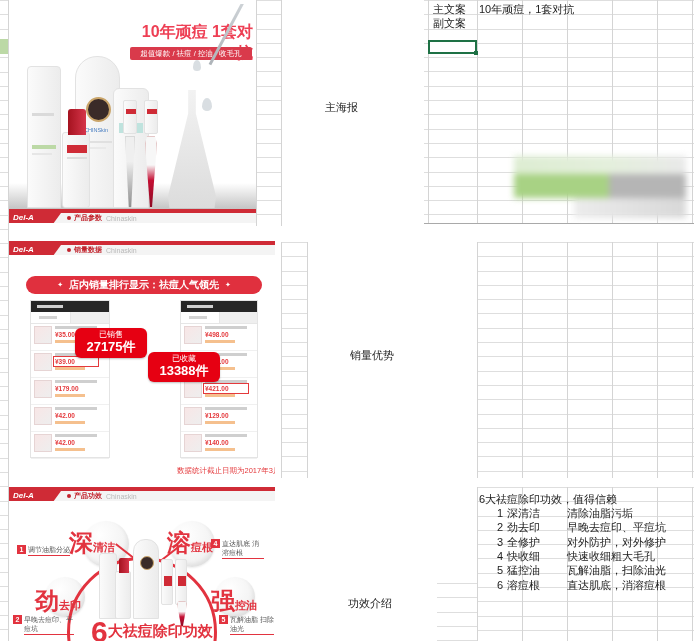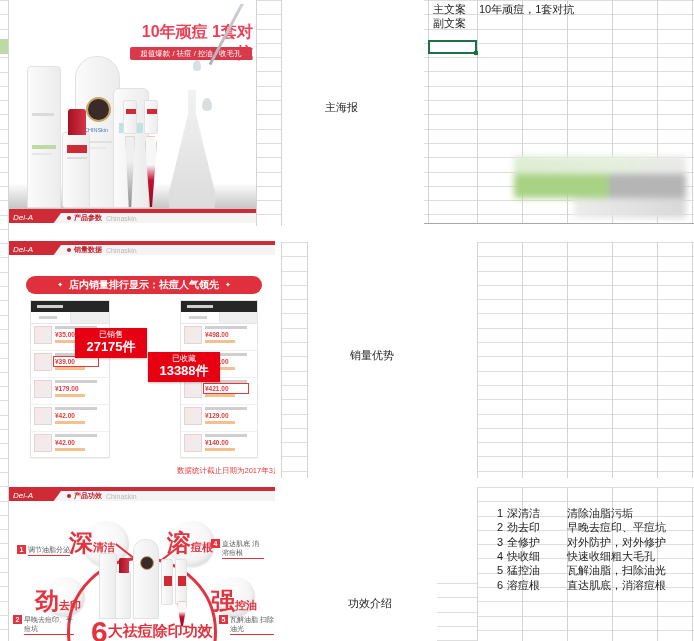--- a/index.html
+++ b/index.html
@@ -20,21 +20,21 @@
   
   .blob{position:absolute;left:514px;top:156px;width:172px;height:66px;filter:blur(3px);}
   .blob .b1{height:18px;background:linear-gradient(to right,#ddedd2,#e4efdc 55%,#e9e9e9);}
   .blob .b2{height:24px;background:linear-gradient(to right,#a8d284 0 55%,#b5b5b5 55%);}
   .blob .b3{height:20px;margin-left:60px;background:linear-gradient(to right,#ececec,#d8d8d8);}
   
   .poster{position:absolute;background:#fff;overflow:hidden;}
   .pbar{position:absolute;left:0;right:0;height:14px;}
   .pbar .topline{height:4px;background:#cf2b36;}
   .pbar .strip{display:flex;height:10px;align-items:center;background:#f4f4f4;}
-  .pbar .logo{width:52px;height:10px;background:#cf2b36;color:#fff;font-style:italic;font-weight:normal;
+  .pbar .logo{width:52px;height:10px;background:#cf2b36;color:#fff;font-style:italic;font-weight:bold;
               font-size:8px;line-height:10px;padding-left:4px;box-sizing:border-box;
               clip-path:polygon(0 0,100% 0,86% 100%,0 100%);}
   .pbar .dot{width:4px;height:4px;border-radius:50%;background:#c2242e;margin:0 3px 0 6px;}
   .pbar .sec{color:#c2242e;font-size:7px;font-weight:bold;}
   .pbar .brand{color:#b9b9b9;font-size:7px;margin-left:4px;}
   
   .headline{position:absolute;left:120px;top:18px;width:124px;text-align:right;color:#ee3f54;
             font-size:16px;font-weight:bold;letter-spacing:0;}
   .ribbon{position:absolute;left:121px;top:43px;width:122px;height:13px;background:#d93a4b;color:#fff;
           font-size:7.5px;line-height:13px;text-align:center;border-radius:2px;}
@@ -62,21 +62,21 @@
   .ptabs .t1{flex:1;background:#fff;border-right:1px solid #e6e6e6;position:relative;}
   .ptabs .t2{flex:1;background:#efefef;}
   .ptabs i{position:absolute;left:8px;top:4px;width:18px;height:3px;background:#d3d3d3;}
   .prow{display:flex;height:27px;border-bottom:1px solid #f0f0f0;padding:2px 3px;box-sizing:border-box;}
   .thumb{width:16px;height:16px;background:linear-gradient(135deg,#f8e6e6,#eeeeee);border:1px solid #e6d4d4;margin-right:3px;}
   .pcol{display:flex;flex-direction:column;gap:2px;}
   .gl{width:42px;height:3px;background:#cfcfcf;}
   .price{font-size:6.5px;font-weight:bold;color:#e4393c;line-height:7px;}
   .price.hot{outline:1px solid #e4393c;outline-offset:1px;}
   .ol{width:30px;height:3px;background:#f5c08e;}
-  .stamp{position:absolute;background:#e60012;border-radius:0;color:#fff;text-align:center;box-shadow:0 1px 2px rgba(0,0,0,.25);}
+  .stamp{position:absolute;background:#e60012;border-radius:6px;color:#fff;text-align:center;box-shadow:0 1px 2px rgba(0,0,0,.25);}
   .stamp .s1{font-size:8px;line-height:10px;padding-top:2px;}
   .stamp .s2{font-size:13px;font-weight:bold;line-height:14px;}
   .stamp::after{content:"";position:absolute;left:10px;bottom:-5px;border:5px solid transparent;border-top-color:#e60012;border-left-width:3px;border-right-width:3px;}
   .footnote{position:absolute;left:168px;top:226px;font-size:7.5px;color:#e4393c;white-space:nowrap;}
   
   .bubble{position:absolute;border-radius:50%;background:radial-gradient(circle at 35% 30%,#ffffff,#ececec);box-shadow:inset -2px -3px 4px rgba(0,0,0,.07),0 1px 2px rgba(0,0,0,.08);}
   .feat{position:absolute;color:#e2333f;font-weight:bold;white-space:nowrap;}
   .feat .big{font-size:24px;}
   .feat .small{font-size:11px;}
   .point{position:absolute;font-size:7px;color:#555;line-height:9px;}
@@ -140,20 +140,21 @@
   <div class="selcell">
       <i></i>
     </div>
 
   <div class="blob">
     <div class="b1"></div>
       <div class="b2"></div>
       <div class="b3"></div>
   </div>
 
+  <div class="etitle">6大祛痘除印功效，值得信赖</div>
   <div class="erow" style="top:507px;">
     <span class="enum">1</span>
     <span class="ename">深清洁</span>
     <span class="edesc">清除油脂污垢</span>
   </div>
   <div class="erow" style="top:521px;">
     <span class="enum">2</span>
     <span class="ename">劲去印</span>
     <span class="edesc">早晚去痘印、平痘坑</span>
   </div>

